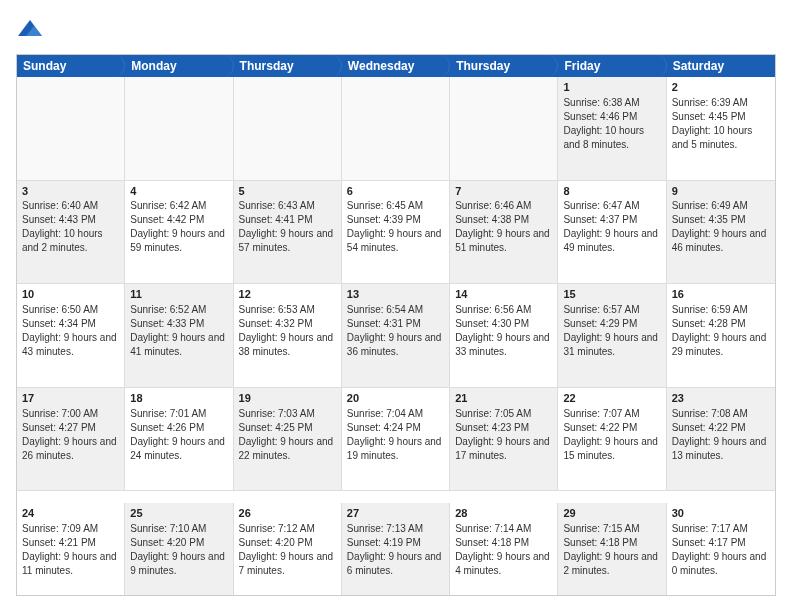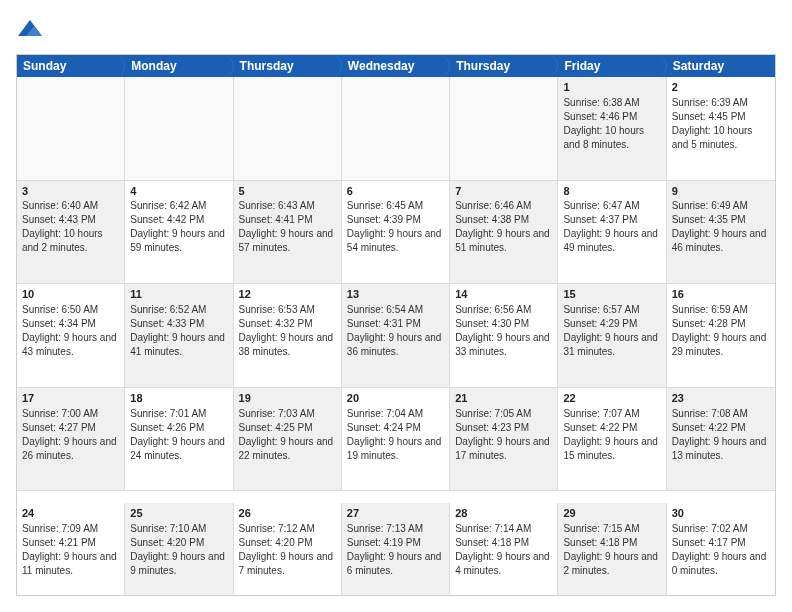--- a/index.html
+++ b/index.html
@@ -233,19 +233,19 @@
 Daylight: 9 hours and 7 minutes.</span></div>
           <div class="cal-cell shaded"><span class="day-num">27</span><span class="cell-info" style="white-space: pre-line;">Sunrise: 7:13 AM
 Sunset: 4:19 PM
 Daylight: 9 hours and 6 minutes.</span></div>
           <div class="cal-cell"><span class="day-num">28</span><span class="cell-info" style="white-space: pre-line;">Sunrise: 7:14 AM
 Sunset: 4:18 PM
 Daylight: 9 hours and 4 minutes.</span></div>
           <div class="cal-cell shaded"><span class="day-num">29</span><span class="cell-info" style="white-space: pre-line;">Sunrise: 7:15 AM
 Sunset: 4:18 PM
 Daylight: 9 hours and 2 minutes.</span></div>
-          <div class="cal-cell"><span class="day-num">30</span><span class="cell-info" style="white-space: pre-line;">Sunrise: 7:02 AM
+          <div class="cal-cell"><span class="day-num">30</span><span class="cell-info" style="white-space: pre-line;">Sunrise: 7:17 AM
 Sunset: 4:17 PM
 Daylight: 9 hours and 0 minutes.</span></div>
         </div>
       </div>
   </div>
 </div>
 
 </body></html>

